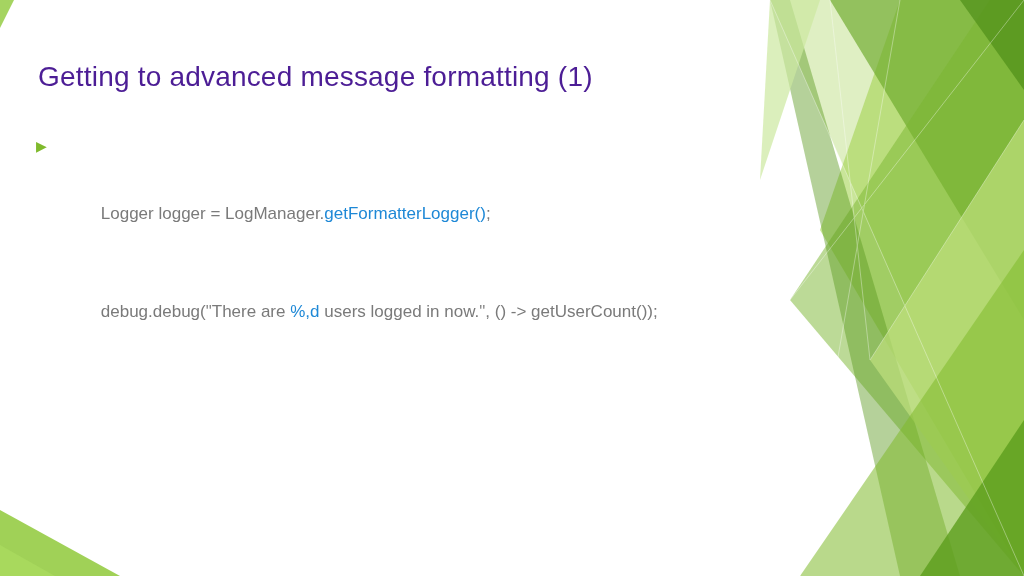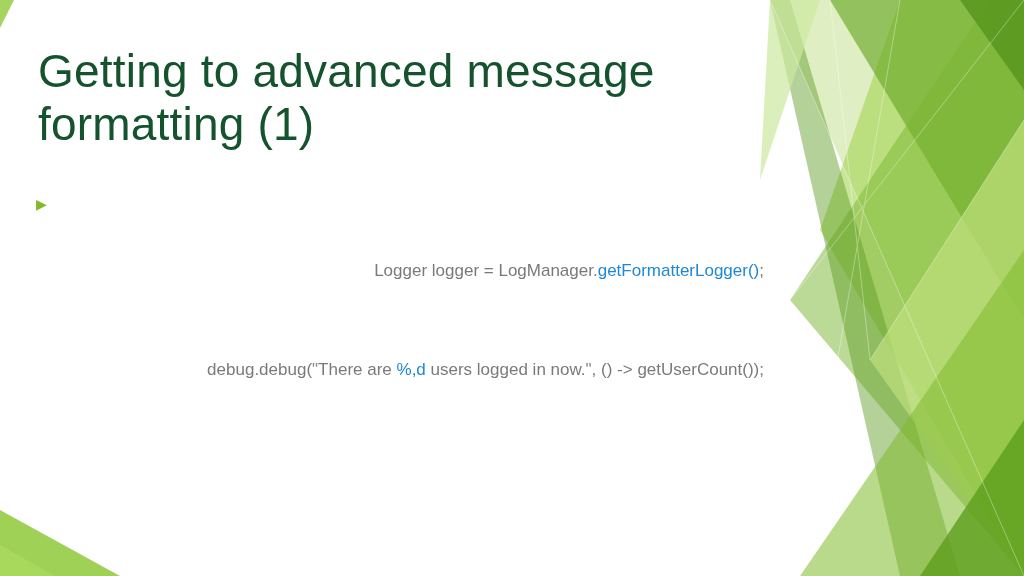--- a/index.html
+++ b/index.html
@@ -34,25 +34,25 @@
 
   
   .content {
     position: absolute;
     top: 45px;
     left: 38px;
     right: 260px;
   }
 
   h1.title {
-    margin: 0 0 42px 0;
+    margin: 16px 0 42px 0;
     font-weight: 400;
-    font-size: 46px;
+    font-size: 28px;
     line-height: 1.15;
-    color: #14532d;   
+    color: #4c1d95;   
     letter-spacing: 0.2px;
   }
 
   .bullet-row {
     display: flex;
     align-items: flex-start;
     gap: 12px;
     margin-bottom: 18px;
     color: #595959;
     font-size: 17px;
@@ -63,21 +63,20 @@
     line-height: 22px;
     flex: 0 0 auto;
     margin-left: -2px;
   }
 
   .code-block {
     margin-left: 25px;
     color: #7a7a7a;
     font-size: 17px;
     line-height: 1.5;
-    text-align: right;
   }
   .code-line {
     margin-bottom: 22px;
     white-space: pre-wrap;
   }
   .hl {
     color: #1e88d6;
   }
   .quote {
     color: #8a8a8a;

